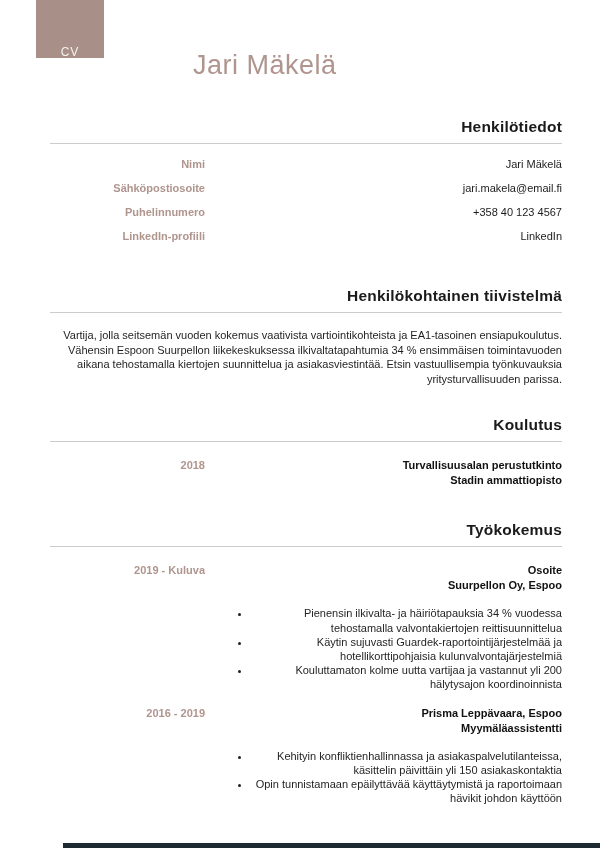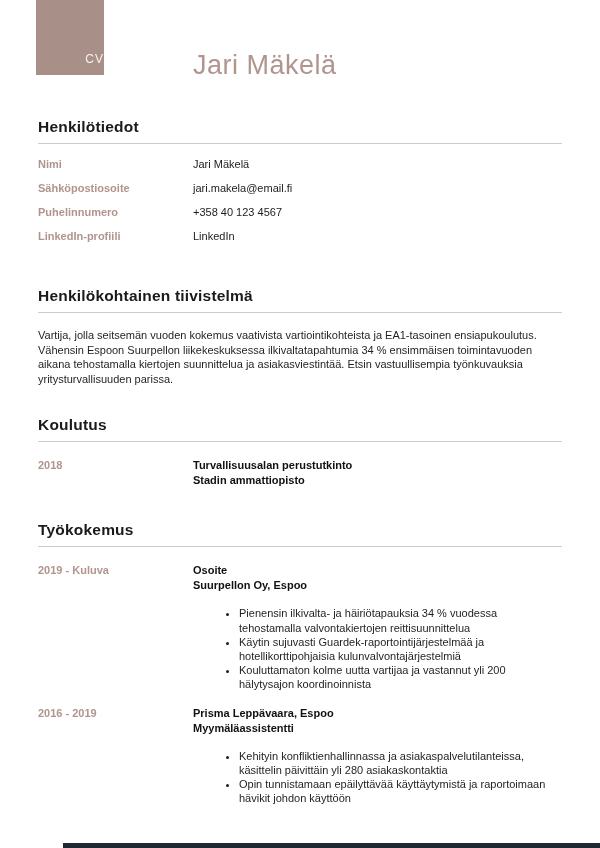--- a/index.html
+++ b/index.html
@@ -16,35 +16,35 @@
   .page{
     position:relative;
     width:600px;height:848px;
     background:#ffffff;
     overflow:hidden;
     font-family:"Liberation Sans", sans-serif;
     color:var(--body-text);
   }
   
   .cv-square{
-    position:absolute;left:36px;top:0;width:68px;height:75px;
+    position:absolute;left:36px;top:0;width:68px;height:58px;
     background:var(--accent-square);
-    display:flex;align-items:flex-end;justify-content:flex-end;
-    box-sizing:border-box;padding-bottom:10px;
+    display:flex;align-items:flex-end;justify-content:center;
+    box-sizing:border-box;padding-bottom:0;
   }
   .cv-square .badge{
     color:var(--badge-text);font-size:12px;letter-spacing:1px;line-height:1;
   }
   .page-title{
     position:absolute;left:193px;top:50px;
     font-size:27px;font-weight:400;color:var(--title-text);
     letter-spacing:.5px;white-space:nowrap;
   }
   
-  .content{position:absolute;left:38px;right:38px;top:118px;}
+  .content{position:absolute;left:50px;right:38px;top:118px;text-align:right;}
   h2.section-title{
     margin:0;font-size:15.5px;font-weight:700;color:var(--heading-text);
     letter-spacing:.2px;
   }
   .divider{height:0;border-bottom:1px solid var(--divider);margin-top:7px;}
   .section{margin:0;}
   .sec-summary h2{margin-top:33px;}
   .sec-education h2{margin-top:30px;}
   .sec-experience h2{margin-top:33px;}
 
@@ -153,21 +153,21 @@
           </ul>
         </div>
       </div>
 
       <div class="entry">
         <div class="entry-period">2016 - 2019</div>
         <div>
           <div class="entry-line">Prisma Leppävaara, Espoo</div>
           <div class="entry-line">Myymäläassistentti</div>
           <ul>
-            <li>Kehityin konfliktienhallinnassa ja asiakaspalvelutilanteissa, käsittelin päivittäin yli 280 asiakaskontaktia</li>
+            <li>Kehityin konfliktienhallinnassa ja asiakaspalvelutilanteissa, käsittelin päivittäin yli 150 asiakaskontaktia</li>
             <li>Opin tunnistamaan epäilyttävää käyttäytymistä ja raportoimaan hävikit johdon käyttöön</li>
           </ul>
         </div>
       </div>
     </div>
 
   </div>
 
   <div class="footer-bar"></div>
 </div>

